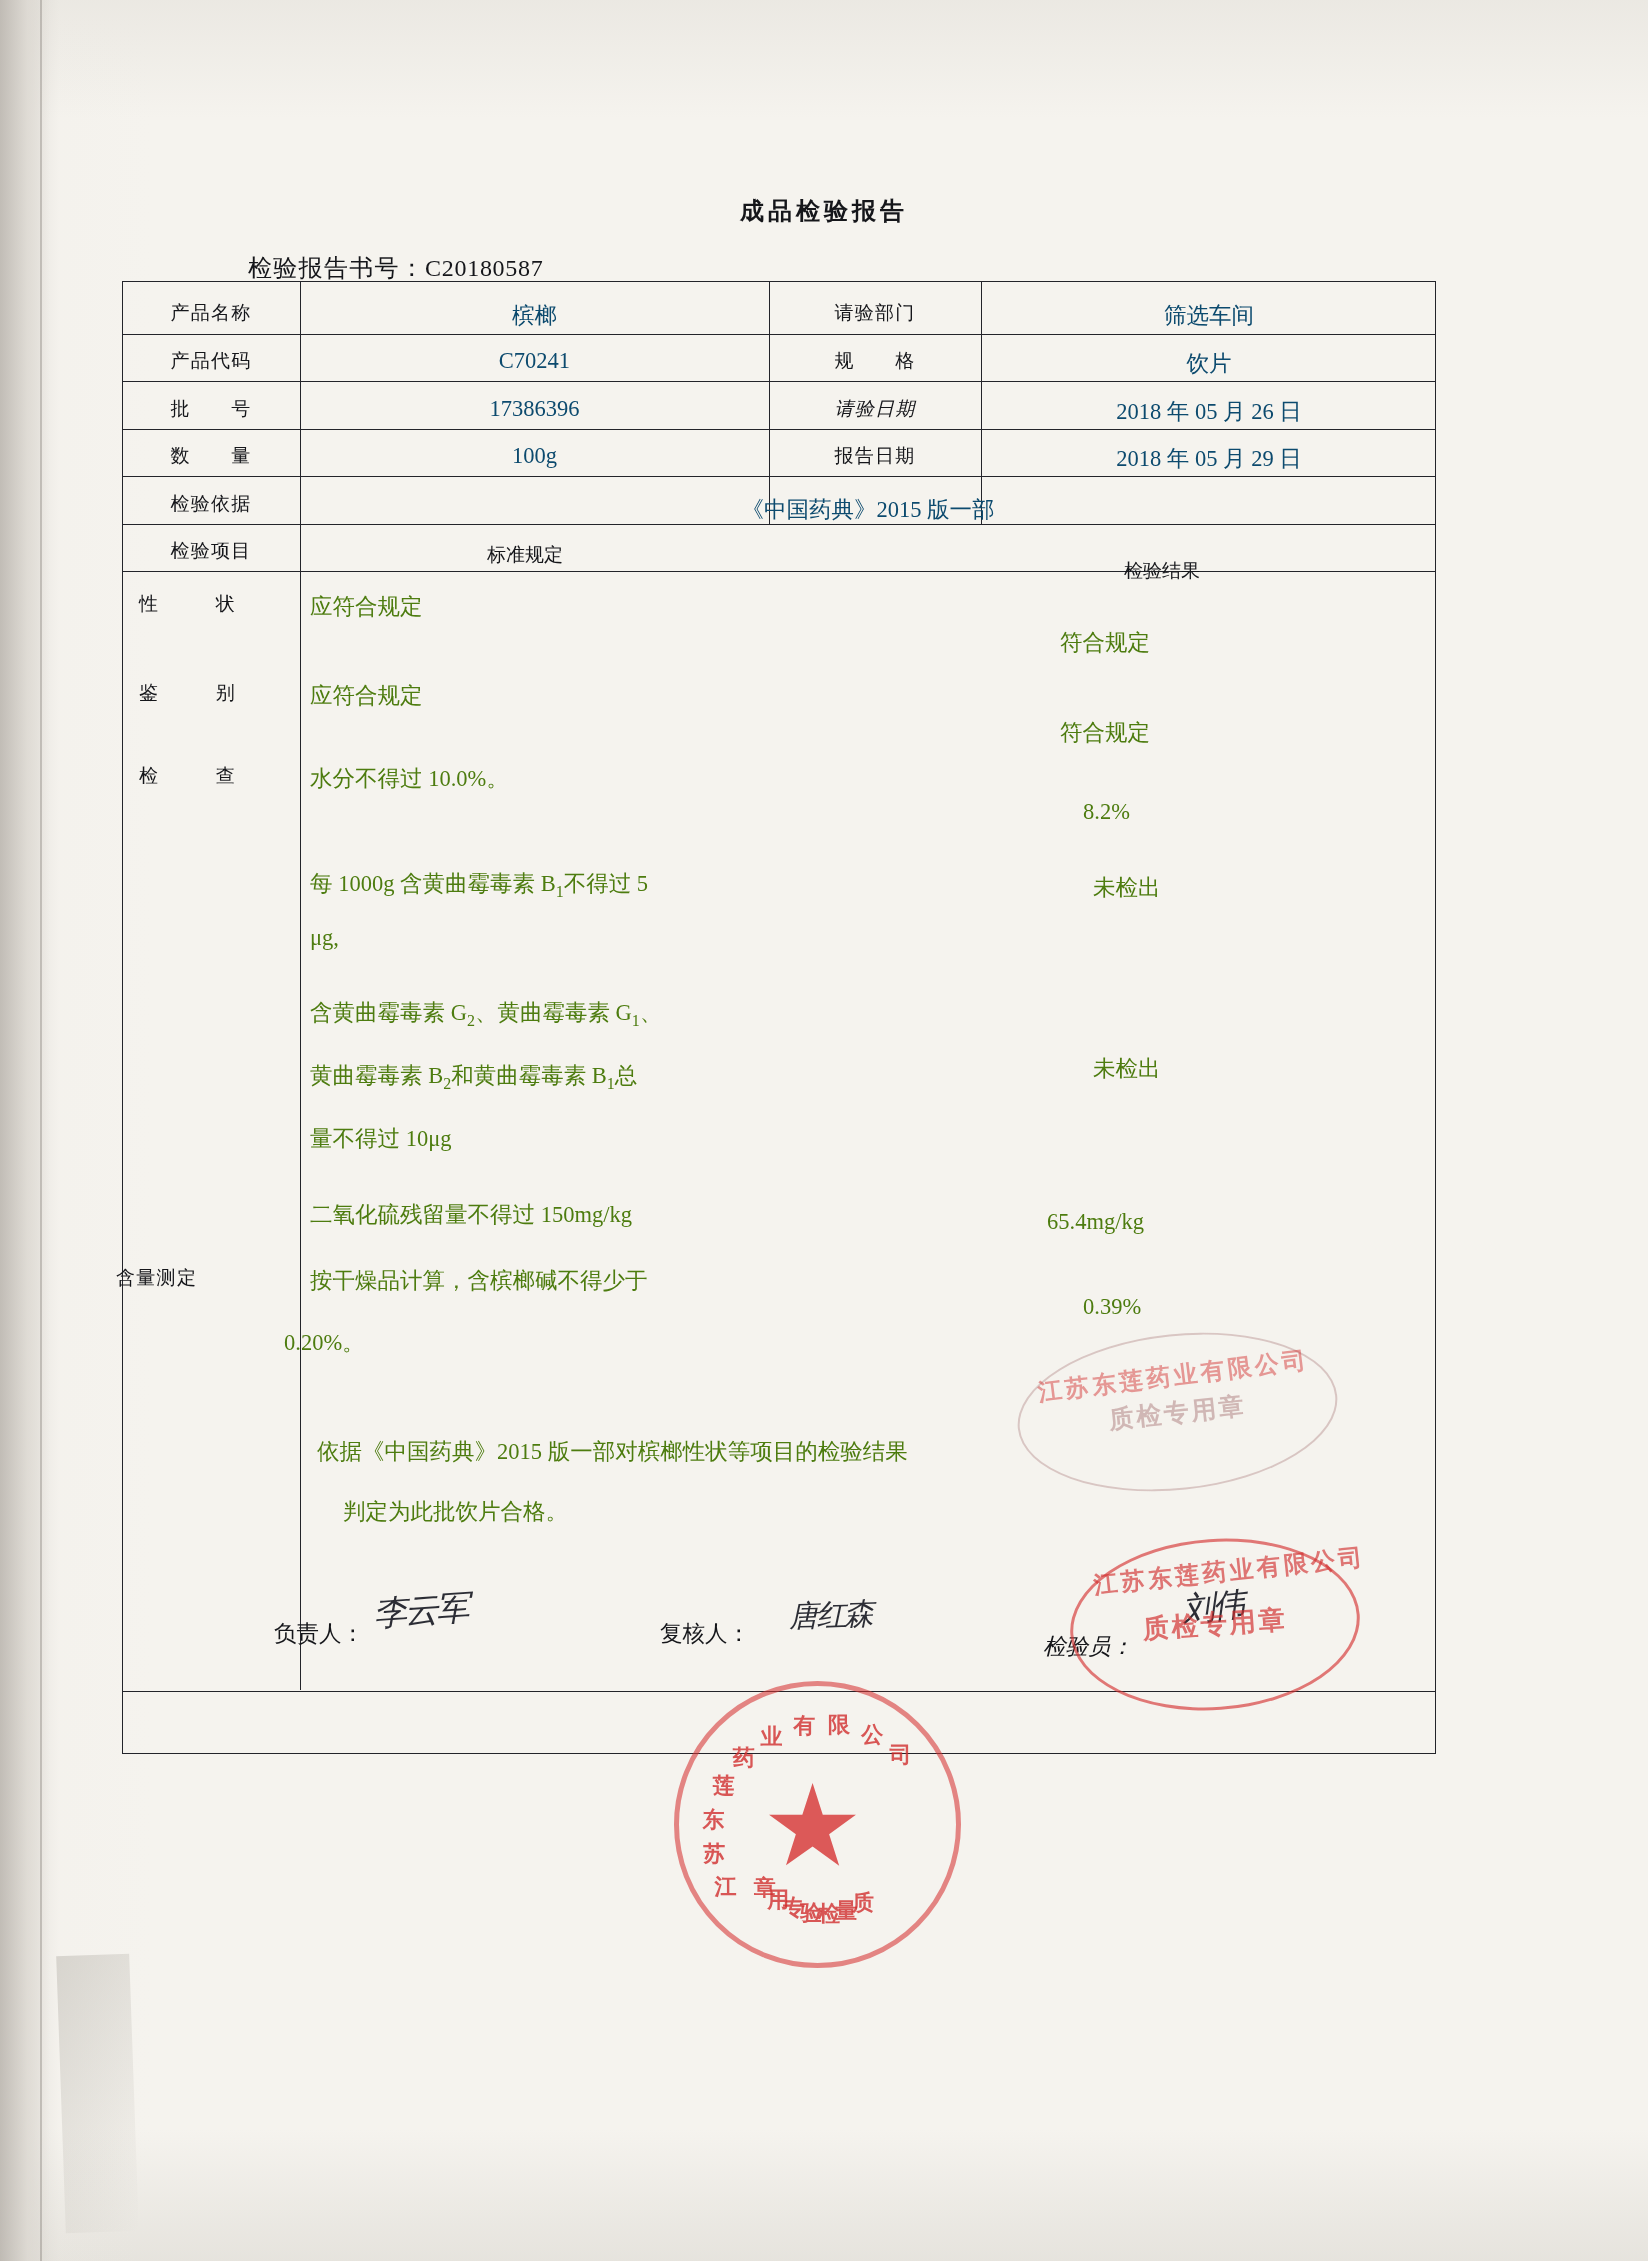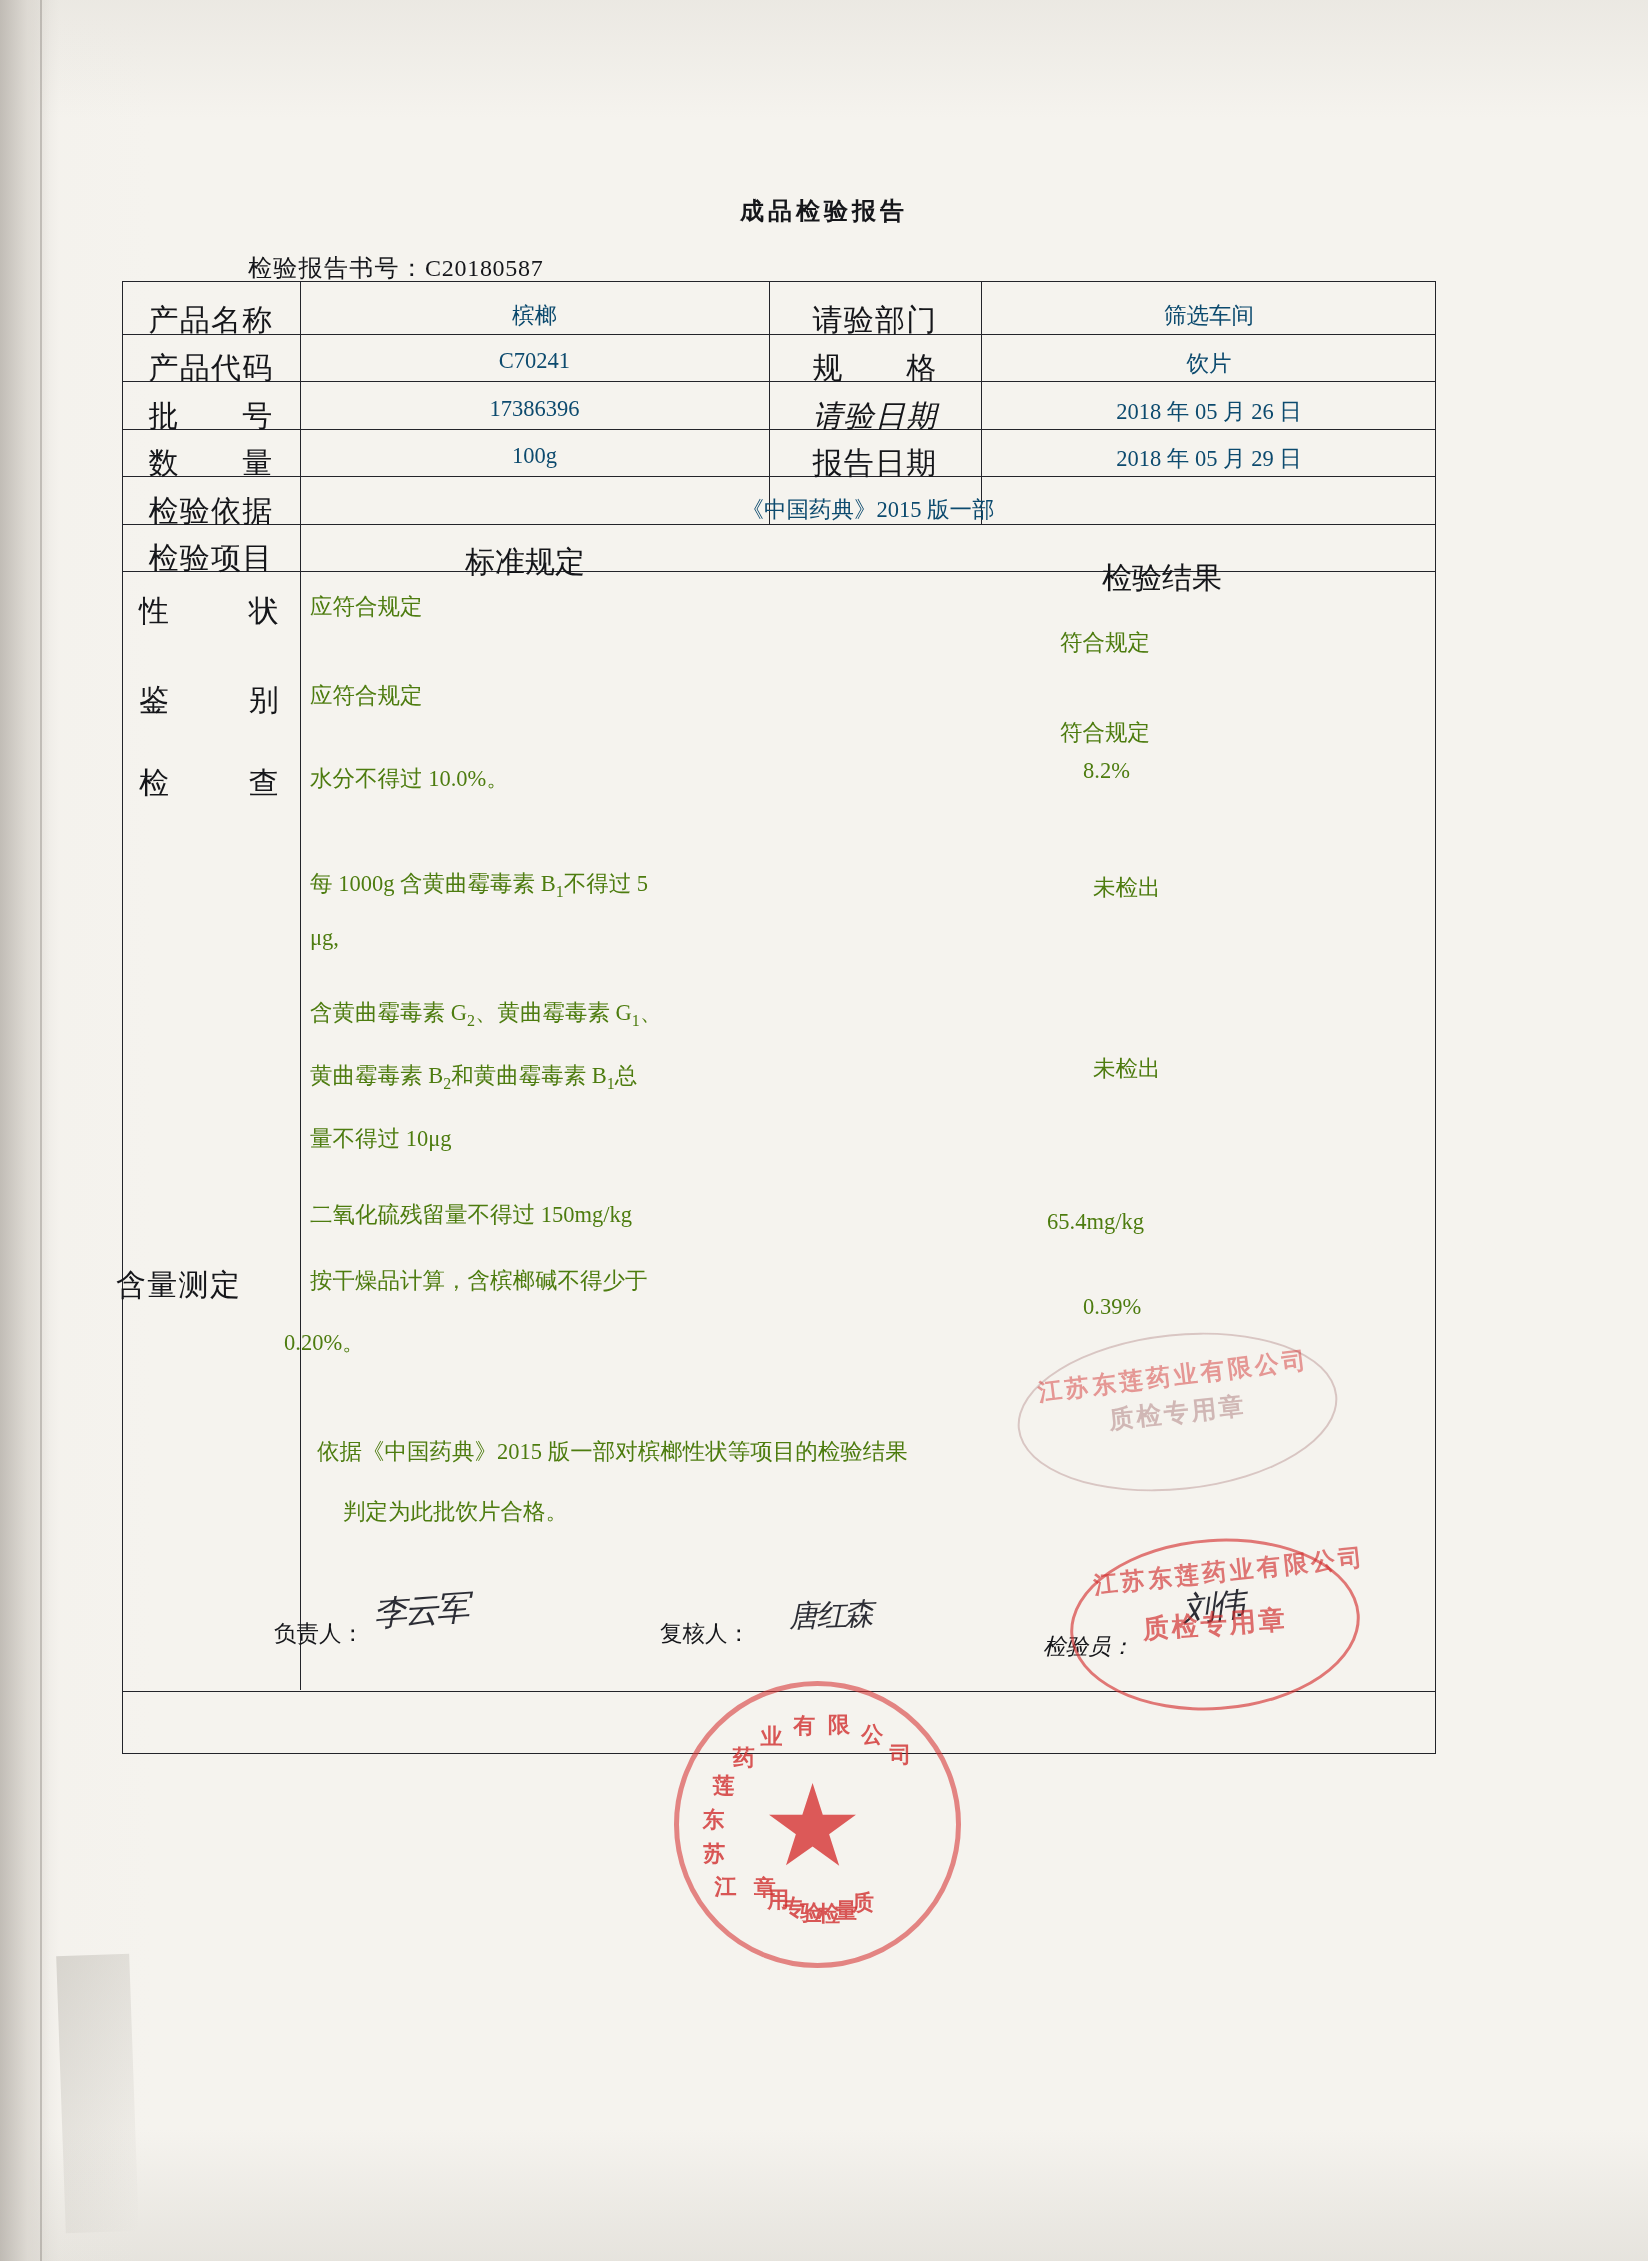--- a/index.html
+++ b/index.html
@@ -91,21 +91,21 @@
     height: 1.3px;
   }
   .vr {
     position: absolute;
     background: #23242a;
     width: 1.3px;
   }
 
   .cell {
     position: absolute;
-    font-size: 30px;
+    font-size: 19px;
     color: #15161a;
     white-space: nowrap;
   }
   .c-lbl {
     letter-spacing: 6.6px;
   }
   .c-lbl-tight { letter-spacing: 1.3px; }
   .center { text-align: center; }
 
   .val {
@@ -276,21 +276,21 @@
     <div class="cell c-lbl" style="left:139px; top:591px;">性　　状</div>
     <div class="body-text" style="left:310px; top:591px;">应符合规定</div>
     <div class="body-text" style="left:1060px; top:627px;">符合规定</div>
 
     <div class="cell c-lbl" style="left:139px; top:680px;">鉴　　别</div>
     <div class="body-text" style="left:310px; top:680px;">应符合规定</div>
     <div class="body-text" style="left:1060px; top:717px;">符合规定</div>
 
     <div class="cell c-lbl" style="left:139px; top:763px;">检　　查</div>
     <div class="body-text" style="left:310px; top:763px;">水分不得过 10.0%。</div>
-    <div class="body-text" style="left:1083px; top:758px;">8.2%</div>
+    <div class="body-text" style="left:1083px; top:799px;">8.2%</div>
 
     <div class="body-text" style="left:310px; top:868px;">
       <span>每 1000g 含黄曲霉毒素 B</span><span class="sub">1</span><span>不得过 5</span>
     </div>
     <div class="body-text" style="left:310px; top:925px;">μg,</div>
     <div class="body-text" style="left:1093px; top:872px;">未检出</div>
 
     <div class="body-text" style="left:310px; top:997px;">
       <span>含黄曲霉毒素 G</span><span class="sub">2</span><span>、黄曲霉毒素 G</span><span class="sub">1</span><span>、</span>
     </div>

